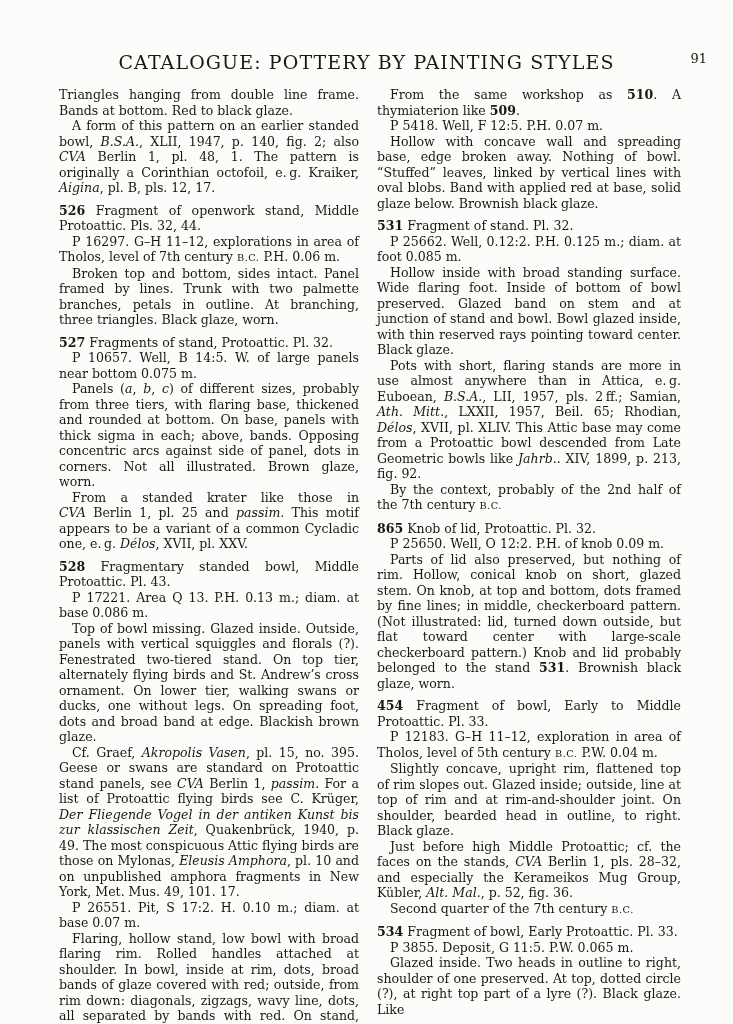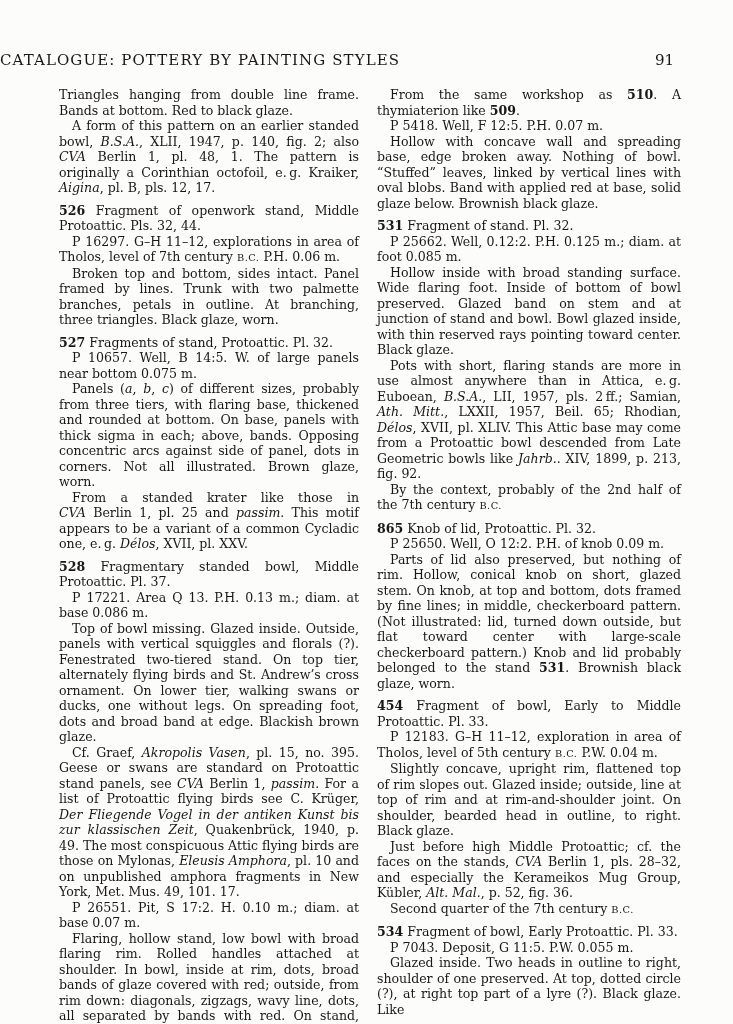--- a/index.html
+++ b/index.html
@@ -16,29 +16,30 @@
   }
   .page{
     position:relative;
     width:733px;height:1024px;
     background:var(--paper);
     overflow:hidden;
   }
   .running-head{
     position:absolute;
     top:51px;left:0;width:733px;
-    text-align:left;
-    font-size:15px;
+    text-align:center;
+    font-size:19px;
     letter-spacing:1.1px;
     white-space:nowrap;
   }
   .page-number{
     position:absolute;
     top:51px;left:655px;width:52px;
-    font-size:15px;
+    text-align:right;
+    font-size:13px;
   }
   .column{
     position:absolute;
     top:87px;
     font-size:12.55px;
     line-height:15.5px;
     text-align:justify;
     text-align-last:left;
     hyphens:none;
   }
@@ -61,21 +62,21 @@
   <div class="column col-left">
       <p class="block cont"><span class="seg-n">Triangles hanging from double line frame. Bands at bottom. Red to black glaze.</span></p>
       <p class="block para"><span class="seg-n">A form of this pattern on an earlier standed bowl, </span><span class="seg-i">B.S.A.</span><span class="seg-n">, XLII, 1947, p. 140, fig. 2; also </span><span class="seg-i">CVA</span><span class="seg-n">&nbsp;Berlin 1, pl. 48, 1. The pattern is originally a Corinthian octofoil, e. g. Kraiker, </span><span class="seg-i">Aigina</span><span class="seg-n">, pl. B, pls. 12, 17.</span></p>
       <p class="block entry"><span class="seg-b">526</span><span class="seg-n"> Fragment of openwork stand, Middle Protoattic. Pls. 32, 44.</span></p>
       <p class="block para"><span class="seg-n">P 16297. G–H 11–12, explorations in area of Tholos, level of 7th century </span><span class="seg-sc">B.C.</span><span class="seg-n"> P.H. 0.06 m.</span></p>
       <p class="block para"><span class="seg-n">Broken top and bottom, sides intact. Panel framed by lines. Trunk with two palmette branches, petals in outline. At branching, three triangles. Black glaze, worn.</span></p>
       <p class="block entry"><span class="seg-b">527</span><span class="seg-n"> Fragments of stand, Protoattic. Pl. 32.</span></p>
       <p class="block para"><span class="seg-n">P 10657. Well, B 14:5. W. of large panels near bottom 0.075 m.</span></p>
       <p class="block para"><span class="seg-n">Panels (</span><span class="seg-i">a</span><span class="seg-n">, </span><span class="seg-i">b</span><span class="seg-n">, </span><span class="seg-i">c</span><span class="seg-n">) of different sizes, probably from three tiers, with flaring base, thickened and rounded at bottom. On base, panels with thick sigma in each; above, bands. Opposing concentric arcs against side of panel, dots in corners. Not all illustrated. Brown glaze, worn.</span></p>
       <p class="block para"><span class="seg-n">From a standed krater like those in </span><span class="seg-i">CVA</span><span class="seg-n">&nbsp;Berlin 1, pl. 25 and </span><span class="seg-i">passim</span><span class="seg-n">. This motif appears to be a variant of a common Cycladic one, e. g. </span><span class="seg-i">Délos</span><span class="seg-n">, XVII, pl. XXV.</span></p>
-      <p class="block entry"><span class="seg-b">528</span><span class="seg-n"> Fragmentary standed bowl, Middle Protoattic. Pl. 37.</span></p>
+      <p class="block entry"><span class="seg-b">528</span><span class="seg-n"> Fragmentary standed bowl, Middle Protoattic. Pl. 43.</span></p>
       <p class="block para"><span class="seg-n">P 17221. Area Q 13. P.H. 0.13 m.; diam. at base 0.086 m.</span></p>
       <p class="block para"><span class="seg-n">Top of bowl missing. Glazed inside. Outside, panels with vertical squiggles and florals (?). Fenestrated two-tiered stand. On top tier, alternately flying birds and St. Andrew’s cross ornament. On lower tier, walking swans or ducks, one without legs. On spreading foot, dots and broad band at edge. Blackish brown glaze.</span></p>
       <p class="block para"><span class="seg-n">Cf. Graef, </span><span class="seg-i">Akropolis Vasen</span><span class="seg-n">, pl. 15, no. 395. Geese or swans are standard on Protoattic stand panels, see </span><span class="seg-i">CVA</span><span class="seg-n">&nbsp;Berlin 1, </span><span class="seg-i">passim</span><span class="seg-n">. For a list of Protoattic flying birds see C. Krüger, </span><span class="seg-i">Der Fliegende Vogel in der antiken Kunst bis zur klassischen Zeit</span><span class="seg-n">, Quakenbrück, 1940, p. 49. The most conspicuous Attic flying birds are those on Mylonas, </span><span class="seg-i">Eleusis Amphora</span><span class="seg-n">, pl. 10 and on unpublished amphora fragments in New York, Met. Mus. 49, 101. 17.</span></p>
       <p class="block para"><span class="seg-n">P 26551. Pit, S 17:2. H. 0.10 m.; diam. at base 0.07 m.</span></p>
       <p class="block para"><span class="seg-n">Flaring, hollow stand, low bowl with broad flaring rim. Rolled handles attached at shoulder. In bowl, inside at rim, dots, broad bands of glaze covered with red; outside, from rim down: diagonals, zigzags, wavy line, dots, all separated by bands with red. On stand, linked rings and dotted lattice, separated by broad bands with red. Orange glaze.</span></p>
     </div>
   <div class="column col-right">
       <p class="block para"><span class="seg-n">From the same workshop as </span><span class="seg-b">510</span><span class="seg-n">. A thymiaterion like </span><span class="seg-b">509</span><span class="seg-n">.</span></p>
       <p class="block para"><span class="seg-n">P 5418. Well, F 12:5. P.H. 0.07 m.</span></p>
       <p class="block para"><span class="seg-n">Hollow with concave wall and spreading base, edge broken away. Nothing of bowl. “Stuffed” leaves, linked by vertical lines with oval blobs. Band with applied red at base, solid glaze below. Brownish black glaze.</span></p>
@@ -86,16 +87,16 @@
       <p class="block para"><span class="seg-n">By the context, probably of the 2nd half of the 7th century </span><span class="seg-sc">B.C.</span></p>
       <p class="block entry"><span class="seg-b">865</span><span class="seg-n"> Knob of lid, Protoattic. Pl. 32.</span></p>
       <p class="block para"><span class="seg-n">P 25650. Well, O 12:2. P.H. of knob 0.09 m.</span></p>
       <p class="block para"><span class="seg-n">Parts of lid also preserved, but nothing of rim. Hollow, conical knob on short, glazed stem. On knob, at top and bottom, dots framed by fine lines; in middle, checkerboard pattern. (Not illustrated: lid, turned down outside, but flat toward center with large-scale checkerboard pattern.) Knob and lid probably belonged to the stand </span><span class="seg-b">531</span><span class="seg-n">. Brownish black glaze, worn.</span></p>
       <p class="block entry"><span class="seg-b">454</span><span class="seg-n"> Fragment of bowl, Early to Middle Protoattic. Pl. 33.</span></p>
       <p class="block para"><span class="seg-n">P 12183. G–H 11–12, exploration in area of Tholos, level of 5th century </span><span class="seg-sc">B.C.</span><span class="seg-n"> P.W. 0.04 m.</span></p>
       <p class="block para"><span class="seg-n">Slightly concave, upright rim, flattened top of rim slopes out. Glazed inside; outside, line at top of rim and at rim-and-shoulder joint. On shoulder, bearded head in outline, to right. Black glaze.</span></p>
       <p class="block para"><span class="seg-n">Just before high Middle Protoattic; cf. the faces on the stands, </span><span class="seg-i">CVA</span><span class="seg-n">&nbsp;Berlin 1, pls. 28–32, and especially the Kerameikos Mug Group, Kübler, </span><span class="seg-i">Alt. Mal.</span><span class="seg-n">, p. 52, fig. 36.</span></p>
       <p class="block para"><span class="seg-n">Second quarter of the 7th century </span><span class="seg-sc">B.C.</span></p>
       <p class="block entry"><span class="seg-b">534</span><span class="seg-n"> Fragment of bowl, Early Protoattic. Pl. 33.</span></p>
-      <p class="block para"><span class="seg-n">P 7043. Deposit, G 11:5. P.W. 0.055 m.</span></p>
+      <p class="block para"><span class="seg-n">P 3855. Deposit, G 11:5. P.W. 0.065 m.</span></p>
       <p class="block para"><span class="seg-n">Glazed inside. Two heads in outline to right, shoulder of one preserved. At top, dotted circle (?), at right top part of a lyre (?). Black glaze. Like </span></p>
     </div>
 </div>
 
 </body></html>

